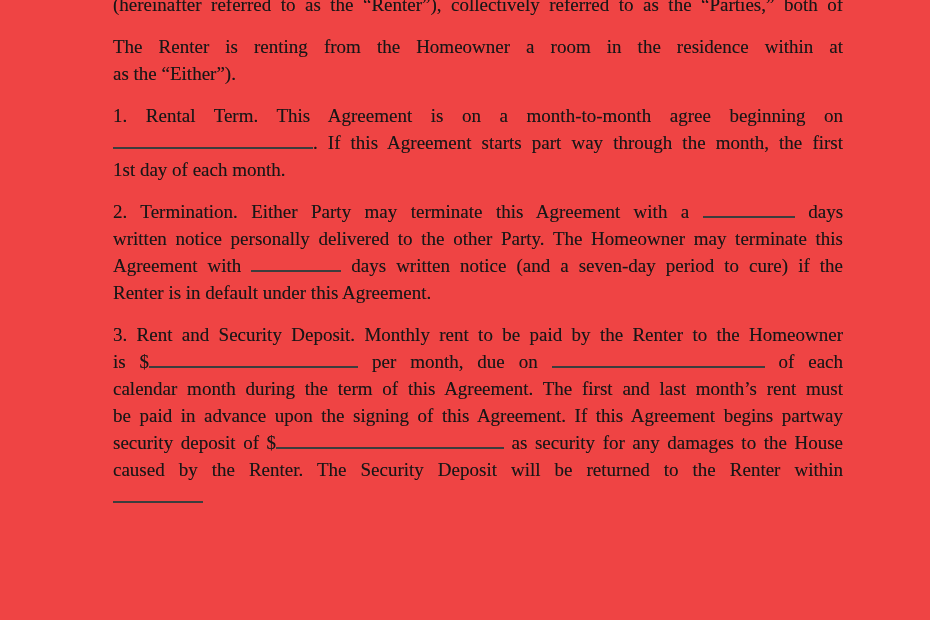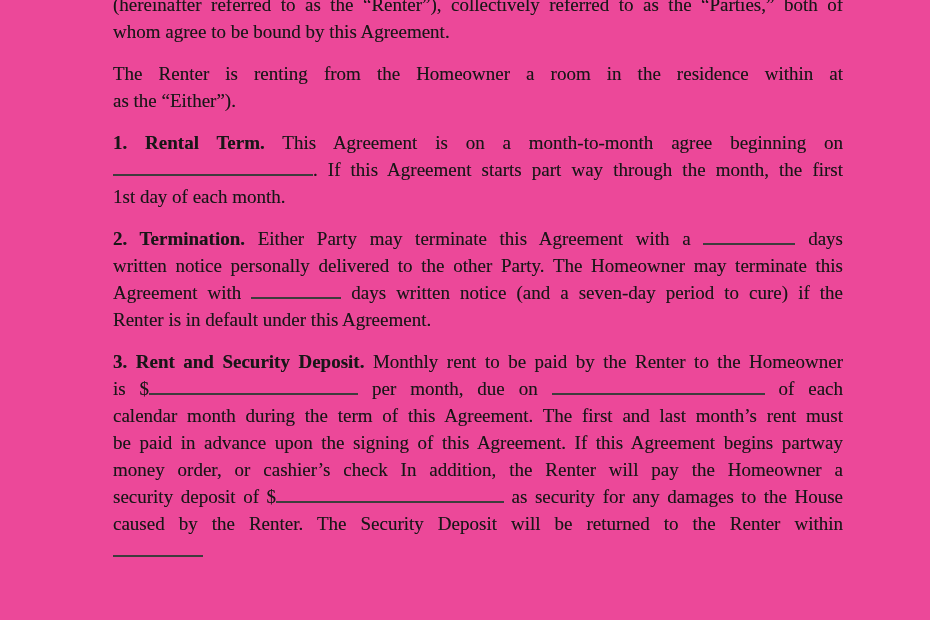--- a/index.html
+++ b/index.html
@@ -2,21 +2,21 @@
 <html><head>
 <meta charset="utf-8">
 <style>
   * { margin: 0; padding: 0; box-sizing: border-box; }
   html, body { background: #ffffff; }
   .screen {
     position: relative;
     width: 930px;
     height: 620px;
     overflow: hidden;
-    background: #ec4899;
+    background: #ef4444;
   }
   .doc {
     position: absolute;
     top: -9px;
     left: 113px;
     width: 730px;
     font-family: "Liberation Serif", "DejaVu Serif", serif;
     font-size: 19px;
     line-height: 27px;
     color: #171717;
@@ -30,21 +30,21 @@
     text-justify: inter-word;
     white-space: normal;
   }
   .line.j::after {
     content: "";
     display: inline-block;
     width: 100%;
     height: 0;
   }
   .line.last { text-align: left; }
-  b { font-weight: bold; }
+  b { font-weight: normal; }
   .blank {
     display: inline-block;
     height: 1em;
     border-bottom: 2px solid #3d3d3d;
     vertical-align: baseline;
   }
   .b-address { width: 534px; }
   .b-date    { width: 200px; }
   .b-days1   { width: 92px; }
   .b-days2   { width: 90px; }
@@ -54,21 +54,20 @@
   .b-clip    { width: 90px; }
 </style>
 </head>
 <body>
 
 <div class="screen">
   <div class="doc">
 
     <div class="para">
       <div class="line j"><span>(hereinafter referred to as the “Renter”), collectively referred to as the “Parties,” both of</span></div>
-      <div class="line last"><span>whom agree to be bound by this Agreement.</span></div>
     </div>
 
     <div class="para">
       <div class="line j"><span>The Renter is renting from the Homeowner a room in the residence within at</span></div>
       <div class="line last"><span>as the “Either”).</span></div>
     </div>
 
     <div class="para">
       <div class="line j"><b>1. Rental Term.</b> <span>This Agreement is on a month-to-month agree beginning on</span></div>
       <div class="line j"><span class="blank b-date"></span><span>. If this Agreement starts part way through the month, the first</span></div>
@@ -80,20 +79,19 @@
       <div class="line j"><span>written notice personally delivered to the other Party. The Homeowner may terminate this</span></div>
       <div class="line j"><span>Agreement with</span> <span class="blank b-days2"></span> <span>days written notice (and a seven-day period to cure) if the</span></div>
       <div class="line last"><span>Renter is in default under this Agreement.</span></div>
     </div>
 
     <div class="para">
       <div class="line j"><b>3. Rent and Security Deposit.</b> <span>Monthly rent to be paid by the Renter to the Homeowner</span></div>
       <div class="line j"><span>is $</span><span class="blank b-rent"></span> <span>per month, due on</span> <span class="blank b-due"></span> <span>of each</span></div>
       <div class="line j"><span>calendar month during the term of this Agreement. The first and last month’s rent must</span></div>
       <div class="line j"><span>be paid in advance upon the signing of this Agreement. If this Agreement begins partway</span></div>
-      <div class="line j"><span>money order, or cashier’s check In addition, the Renter will pay the Homeowner a</span></div>
       <div class="line j"><span>security deposit of $</span><span class="blank b-deposit"></span> <span>as security for any damages to the House</span></div>
       <div class="line j"><span>caused by the Renter. The Security Deposit will be returned to the Renter within</span></div>
       <div class="line last"><span class="blank b-clip"></span> </div>
     </div>
 
   </div>
 </div>
 
 </body></html>

